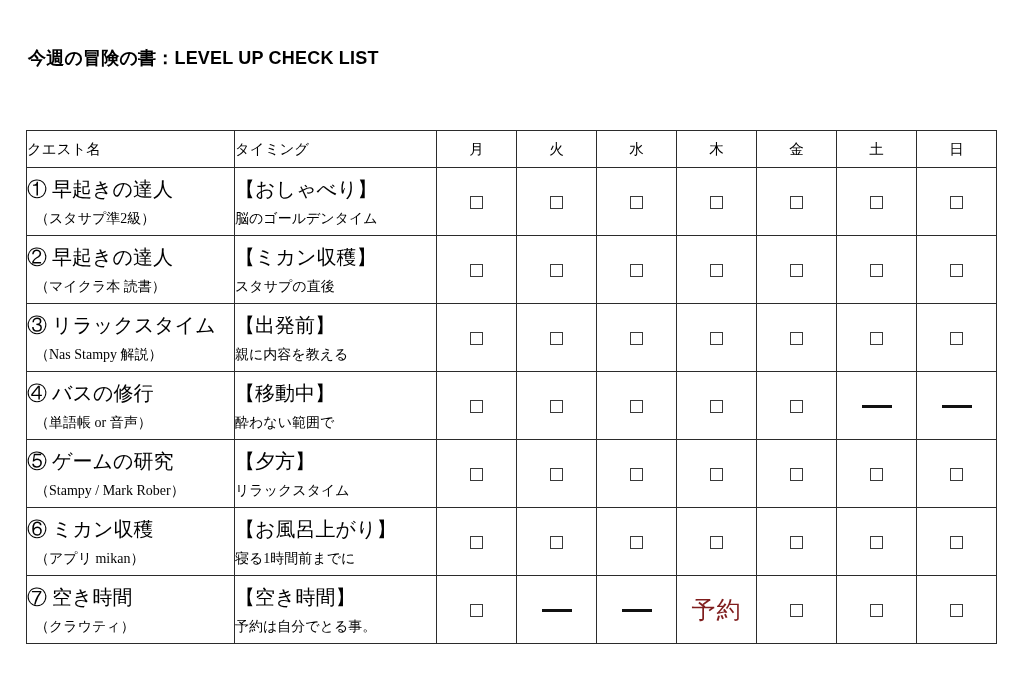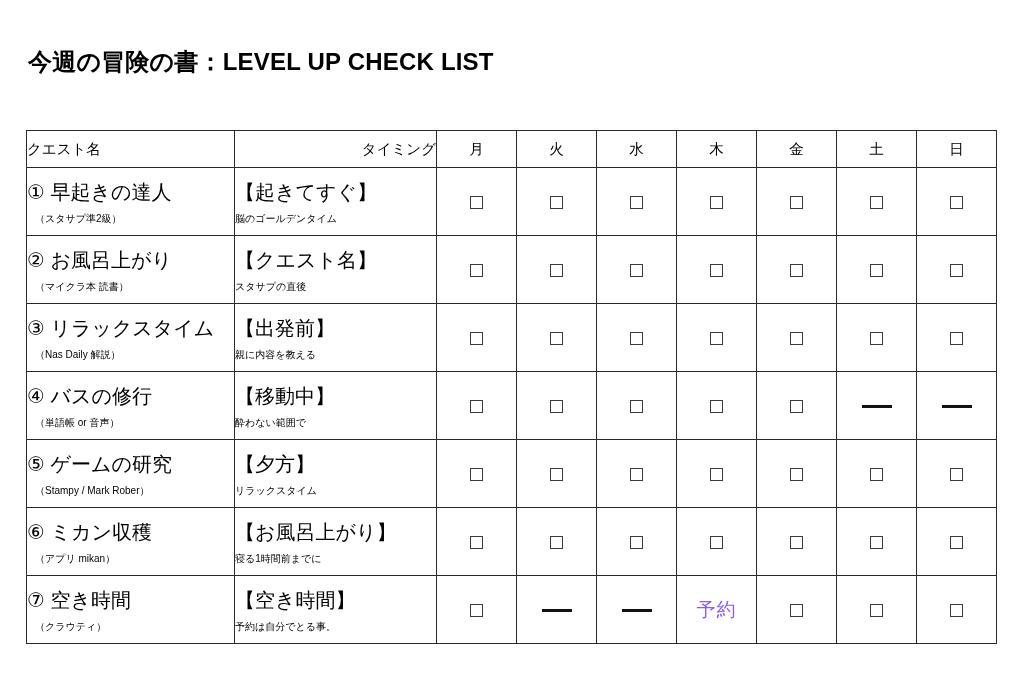--- a/index.html
+++ b/index.html
@@ -17,32 +17,33 @@
   .page {
     position: relative;
     width: 1024px;
     height: 683px;
     box-sizing: border-box;
   }
   .title {
     position: absolute;
     left: 28px;
     top: 46px;
-    font-size: 24px;
+    font-size: 18px;
     font-weight: bold;
     letter-spacing: 0.2px;
     white-space: nowrap;
   }
   table.quest-table {
     position: absolute;
     left: 26px;
     top: 130px;
     width: 970px;
     border-collapse: collapse;
     table-layout: fixed;
+    font-family: Liberation Serif, serif;
   }
   table.quest-table td,
   table.quest-table th {
     border: 1px solid #2b2b2b;
     padding: 0;
     vertical-align: middle;
     font-weight: normal;
     font-size: 14.5px;
   }
   
@@ -53,21 +54,21 @@
   thead td {
     height: 36px;
   }
   .hdr-name {
     padding-left: 9px;
     text-align: left;
     font-size: 14.5px;
   }
   .hdr-timing {
     padding-left: 9px;
-    text-align: right;
+    text-align: left;
     font-size: 14.5px;
     margin-top: 12px;
   }
   .hdr-day {
     text-align: center;
     font-size: 14.5px;
   }
 
   tbody tr {
     height: 68px;
@@ -76,21 +77,21 @@
     padding: 6px 9px 6px 9px;
     line-height: 1.75;
   }
   .line1 {
     display: block;
     font-size: 20px;
     white-space: nowrap;
   }
   .line2 {
     display: block;
-    font-size: 10px;
+    font-size: 14px;
     white-space: nowrap;
     padding-left: 8px;
   }
   .cell-timing .line2 {
     padding-left: 0;
   }
   .cell-day {
     text-align: center;
   }
   .mark-box {
@@ -103,22 +104,22 @@
   }
   .mark-dash {
     display: inline-block;
     width: 30px;
     height: 0;
     border-top: 3px solid #111111;
     vertical-align: middle;
   }
   .mark-text {
     display: inline-block;
-    font-size: 19px;
-    color: #8b5cf6;
+    font-size: 24px;
+    color: #7f1d1d;
     vertical-align: middle;
     letter-spacing: 1px;
   }
 </style>
 </head>
 <body>
 
 <div class="page">
 
   <div class="title">今週の冒険の書：LEVEL UP CHECK LIST</div>
@@ -148,52 +149,52 @@
         <td class="hdr-day">日</td>
       </tr>
     </thead>
     <tbody>
         <tr>
           <td class="cell-name">
             <span class="line1">① 早起きの達人</span>
             <span class="line2">（スタサプ準2級）</span>
           </td>
           <td class="cell-timing">
-            <span class="line1">【起きてすぐ】</span>
+            <span class="line1">【おしゃべり】</span>
             <span class="line2">脳のゴールデンタイム</span>
           </td>
           <td class="cell-day"><span class="mark-box"></span></td>
           <td class="cell-day"><span class="mark-box"></span></td>
           <td class="cell-day"><span class="mark-box"></span></td>
           <td class="cell-day"><span class="mark-box"></span></td>
           <td class="cell-day"><span class="mark-box"></span></td>
           <td class="cell-day"><span class="mark-box"></span></td>
           <td class="cell-day"><span class="mark-box"></span></td>
         </tr>
         <tr>
           <td class="cell-name">
-            <span class="line1">② お風呂上がり</span>
+            <span class="line1">② 早起きの達人</span>
             <span class="line2">（マイクラ本 読書）</span>
           </td>
           <td class="cell-timing">
-            <span class="line1">【クエスト名】</span>
+            <span class="line1">【ミカン収穫】</span>
             <span class="line2">スタサプの直後</span>
           </td>
           <td class="cell-day"><span class="mark-box"></span></td>
           <td class="cell-day"><span class="mark-box"></span></td>
           <td class="cell-day"><span class="mark-box"></span></td>
           <td class="cell-day"><span class="mark-box"></span></td>
           <td class="cell-day"><span class="mark-box"></span></td>
           <td class="cell-day"><span class="mark-box"></span></td>
           <td class="cell-day"><span class="mark-box"></span></td>
         </tr>
         <tr>
           <td class="cell-name">
             <span class="line1">③ リラックスタイム</span>
-            <span class="line2">（Nas Daily 解説）</span>
+            <span class="line2">（Nas Stampy 解説）</span>
           </td>
           <td class="cell-timing">
             <span class="line1">【出発前】</span>
             <span class="line2">親に内容を教える</span>
           </td>
           <td class="cell-day"><span class="mark-box"></span></td>
           <td class="cell-day"><span class="mark-box"></span></td>
           <td class="cell-day"><span class="mark-box"></span></td>
           <td class="cell-day"><span class="mark-box"></span></td>
           <td class="cell-day"><span class="mark-box"></span></td>

